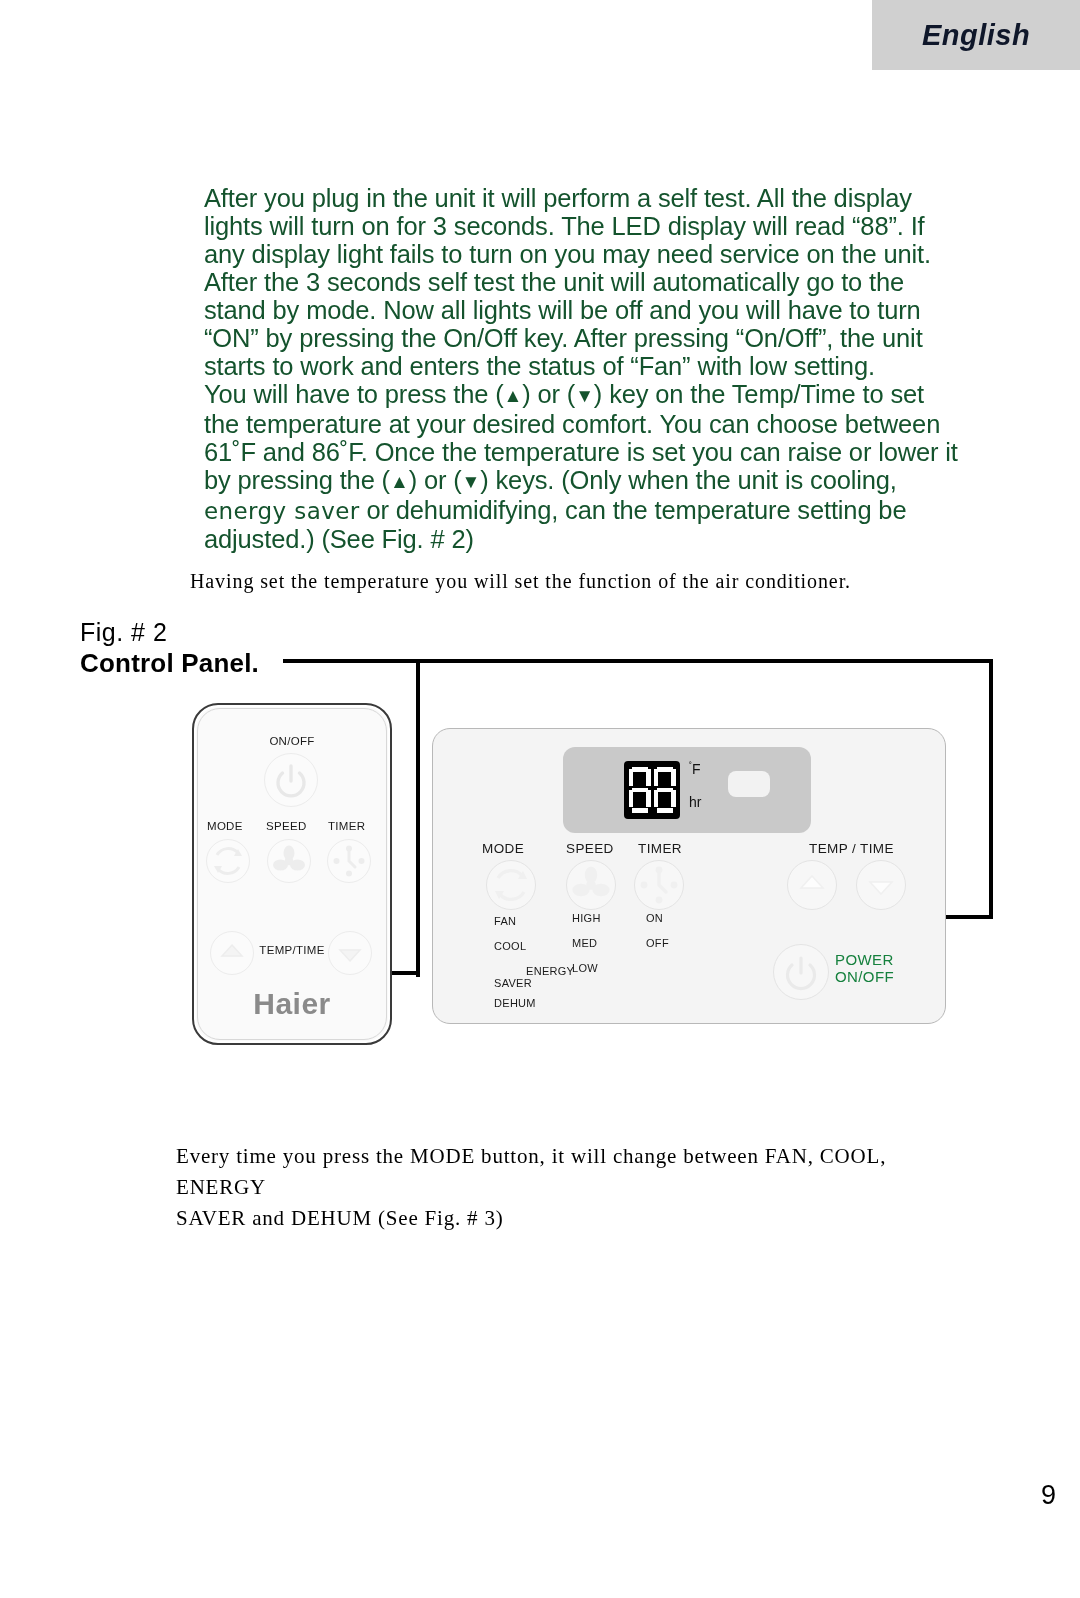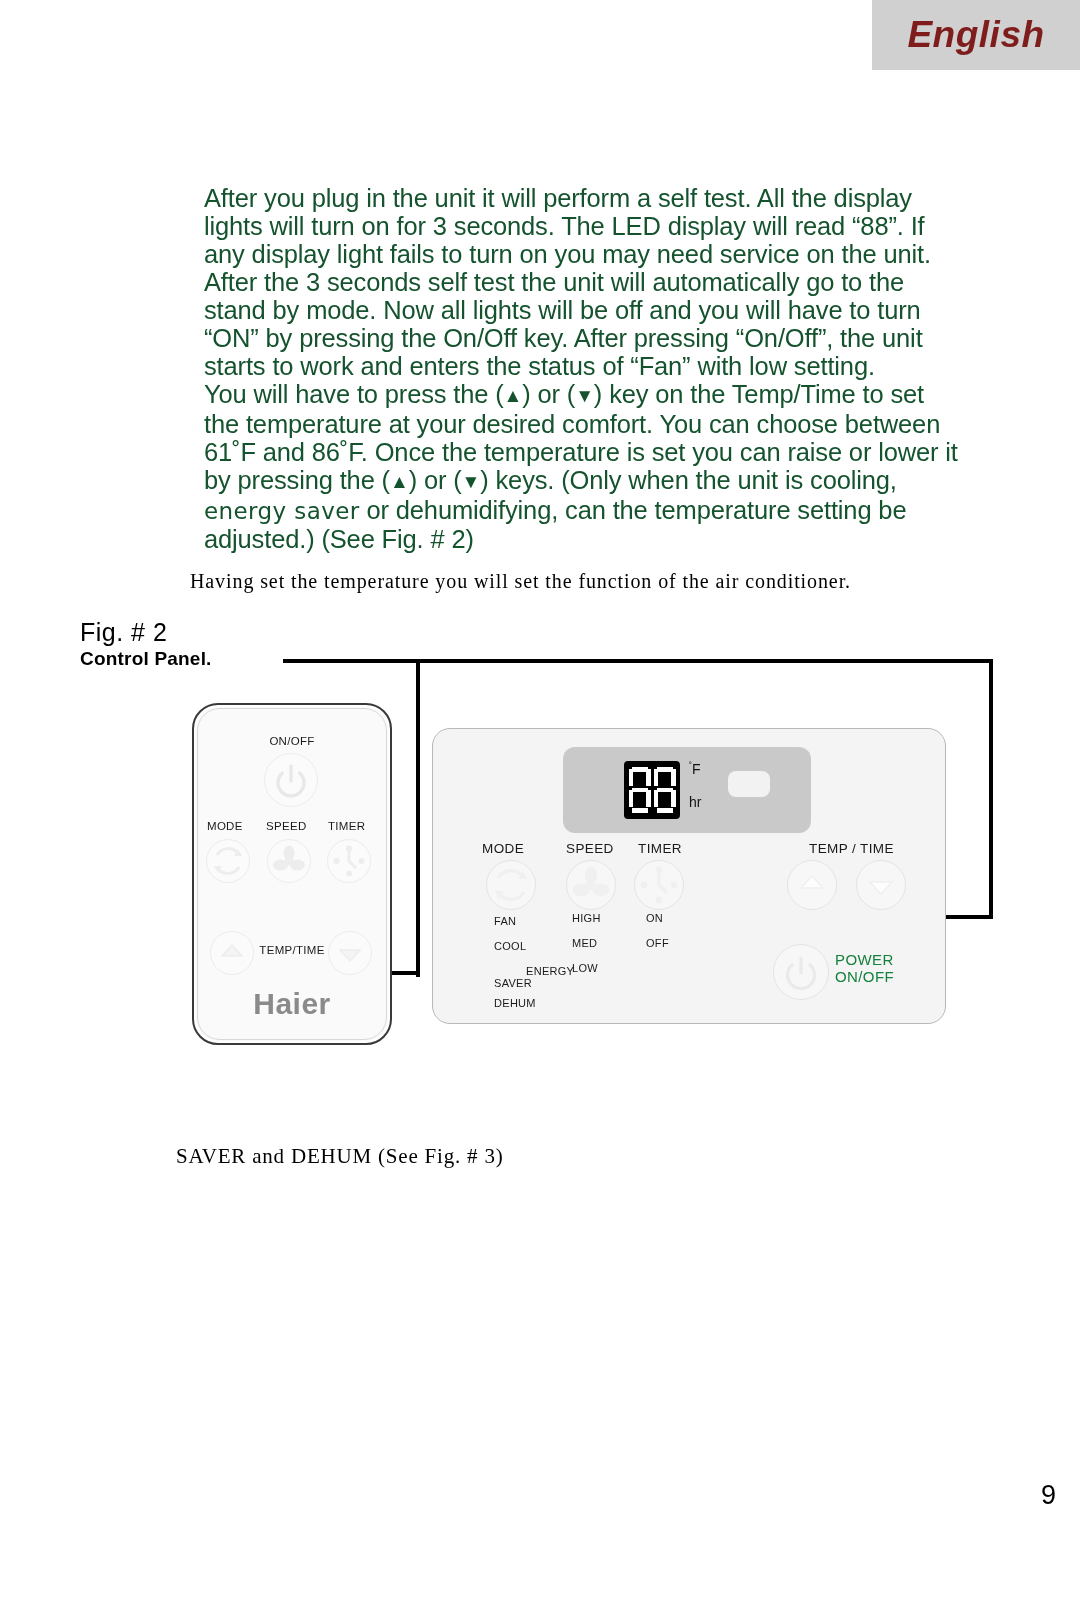--- a/index.html
+++ b/index.html
@@ -25,23 +25,23 @@
     height: 70px;
     background: #d0d0d0;
     display: flex;
     align-items: center;
     justify-content: center;
   }
   .lang-tab span {
     font-family: "Liberation Sans", sans-serif;
     font-weight: bold;
     font-style: italic;
-    font-size: 37px;
+    font-size: 29px;
     letter-spacing: 0.5px;
-    color: #7f1d1d;
+    color: #0f172a;
   }
 
   
   .body-copy {
     position: absolute;
     left: 204px;
     top: 184px;
     width: 760px;
     font-family: "Liberation Sans", sans-serif;
     font-size: 25.5px;
@@ -94,21 +94,21 @@
     top: 618px;
     font-family: "Liberation Sans", sans-serif;
     font-size: 25px;
     letter-spacing: 0.5px;
   }
   .fig-title {
     position: absolute;
     left: 80px;
     top: 648px;
     font-family: "Liberation Sans", sans-serif;
-    font-size: 19px;
+    font-size: 26px;
     font-weight: bold;
     letter-spacing: 0.2px;
   }
 
   
   .conn {
     position: absolute;
     background: #000;
   }
   #conn-top-h   { left: 283px; top: 659px;  width: 710px; height: 4px; }
@@ -472,16 +472,17 @@
     <svg width="54" height="54" viewBox="0 0 54 54">
       <path d="M18 20 A13.5 13.5 0 1 0 36 20" fill="none" stroke="#eaeaea" stroke-width="3.2" stroke-linecap="round"></path>
       <line x1="27" y1="13" x2="27" y2="28" stroke="#eaeaea" stroke-width="3.2" stroke-linecap="round"></line>
     </svg>
   </div>
   <div class="pn-power-text" style="left:402px;top:222px;">POWER</div>
   <div class="pn-power-text" style="left:402px;top:239px;">ON/OFF</div>
 </div>
 
 <div class="mono-block">
+  <div>Every time you press the MODE button, it will change between FAN, COOL, ENERGY</div>
   <div>SAVER and DEHUM (See Fig. # 3)</div>
 </div>
 
 <div class="page-num">9</div>
 
 </body></html>

